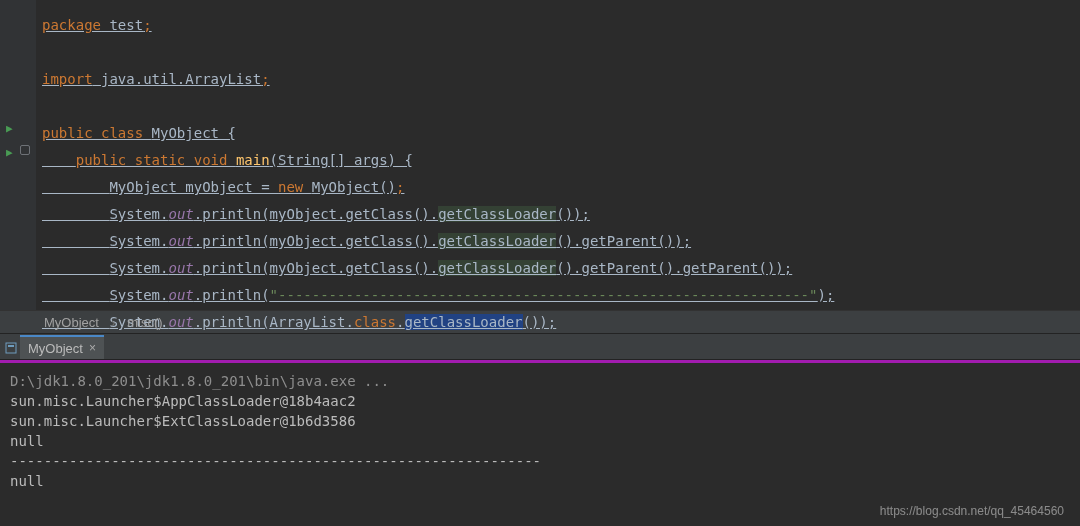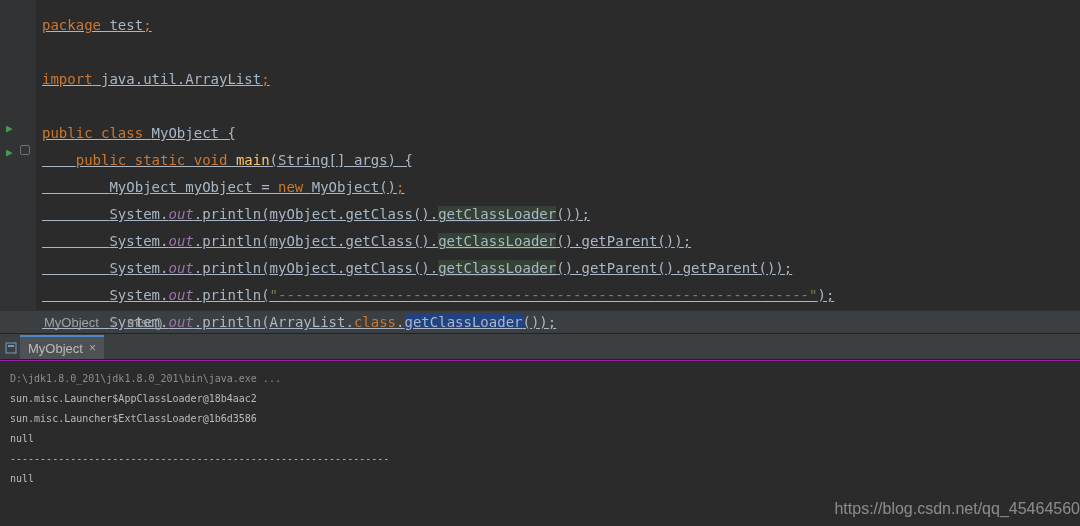--- a/index.html
+++ b/index.html
@@ -98,33 +98,33 @@
   }
   .close-x {
     color: #aaaaaa;
     font-size: 12px;
     cursor: pointer;
   }
   .console {
     background: #2b2b2b;
     padding: 8px 10px;
     line-height: 20px;
-    font-size: 10px;
+    font-size: 14px;
     color: #bbbbbb;
     white-space: pre;
     height: 160px;
-    border-top: 1px solid #a21caf;
+    border-top: 3px solid #a21caf;
   }
   .console .path { color: #8e8e8e; }
   .watermark {
     position: absolute;
-    right: 0;
+    right: 16px;
     bottom: 8px;
     font-family: "Segoe UI", sans-serif;
-    font-size: 16px;
+    font-size: 12px;
     color: rgba(255,255,255,0.45);
   }
 </style>
 </head>
 <body>
 
 <div class="editor-area">
   <div class="gutter">
     <span class="gutter-icon gi1">▶</span>
     <span class="gutter-icon gi2">▶</span>

